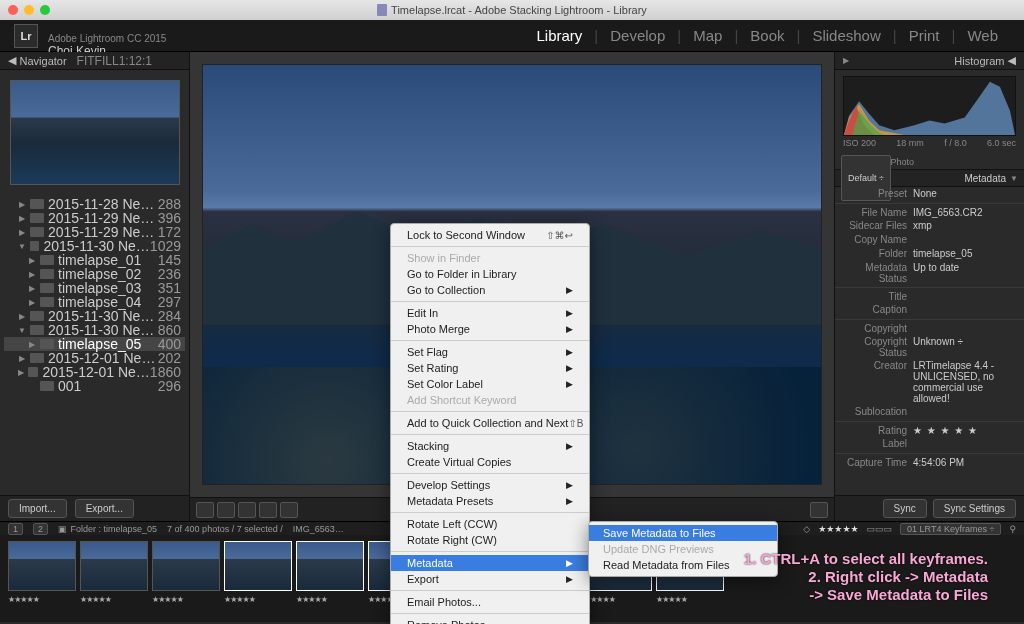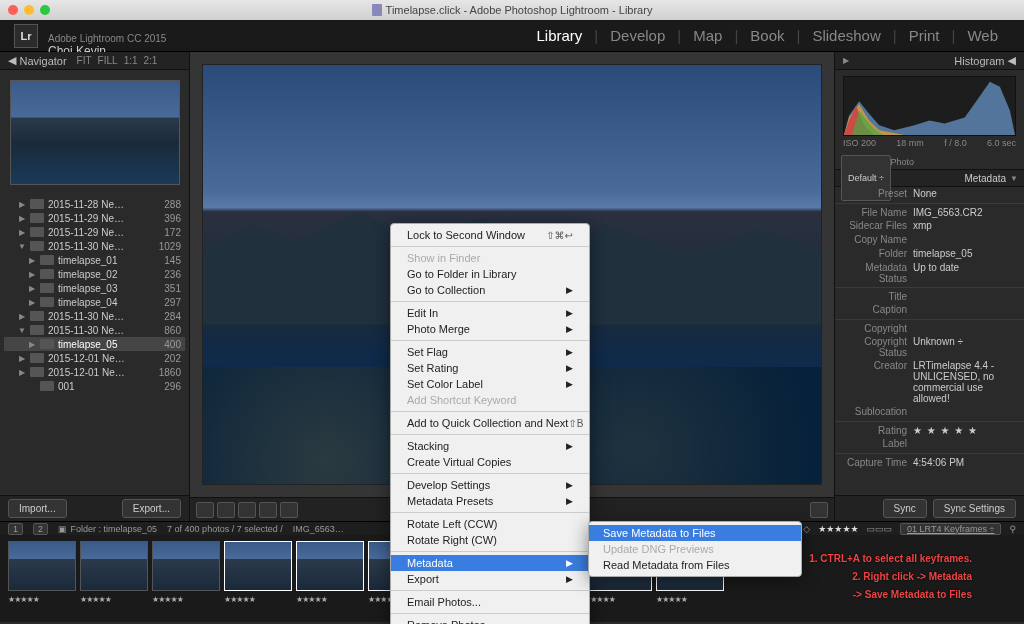--- a/index.html
+++ b/index.html
@@ -26,37 +26,37 @@
 .main { display: flex; height: 469px; background: #333; }
 .panel-l { width: 190px; background: #2a2a2a; display:flex; flex-direction:column; border-right:1px solid #111; }
 .panel-r { width: 190px; background: #2a2a2a; display:flex; flex-direction:column; border-left:1px solid #111;}
 .center { flex: 1; background: #353535; display:flex; flex-direction:column; position:relative;}
 
 .panel-head { height:18px; background:#232323; display:flex; align-items:center; padding:0 8px; font-size:11px; color:#bbb; border-bottom:1px solid #111;}
 .panel-head.right{justify-content:flex-end;}
 .panel-head .tri{margin-left:auto;font-size:8px;color:#888;}
 .panel-head.right .tri{margin-left:0;margin-right:auto;}
 
-.nav-levels{display:flex;gap:6px;font-size:10px;color:#888;margin-left:10px;}
+.nav-levels{display:flex;font-size:12px;color:#888;margin-left:10px;}
 .nav-levels span{cursor:pointer;}
 
 .nav-thumb { padding:10px; }
 .nav-thumb .img { width:170px; height:105px; background: linear-gradient(#3a5a8a 0%, #4a6a9a 35%, #2a3a4a 36%, #1a2a3a 60%, #1a3a5a 100%); border:1px solid #555;}
 
 .folders { flex:1; overflow:hidden; padding:2px 4px; }
-.frow { display:flex; align-items:center; height:14px; padding:0 4px; color:#ccc; font-size:10px; cursor:pointer; white-space:nowrap;}
+.frow { display:flex; align-items:center; height:14px; padding:0 4px; color:#ccc; font-size:14px; cursor:pointer; white-space:nowrap;}
 .frow .tw{width:8px;display:inline-block;text-align:center;color:#888;font-size:8px;}
 .frow .tw.d::before{content:"▶";}
 .frow .tw.o::before{content:"▼";}
 .frow .fic{width:14px;height:10px;background:#555;margin:0 4px;border-radius:1px;}
 .frow .cnt{margin-left:auto;color:#999;}
 .frow.sel{background:#454545;color:#fff;}
 .frow.i1{padding-left:14px;} .frow.i2{padding-left:24px;}
 
-.panel-foot{height:26px;background:#222;display:flex;gap:8px;align-items:center;padding:0 8px;border-top:1px solid #111;justify-content:space-between;}
+.panel-foot{height:26px;background:#222;display:flex;gap:8px;align-items:center;padding:0 8px;border-top:1px solid #111;}
 .pbtn{background:#333;border:1px solid #555;color:#ccc;padding:3px 10px;font-size:10px;border-radius:3px;cursor:pointer;}
 
 
 .preview-wrap{flex:1;padding:12px;display:flex;align-items:center;justify-content:center;}
 .preview{width:100%;height:100%;background:linear-gradient(#2a4a7a 0%, #4a6a9a 30%, #5a7aaa 34%, #2a3040 35%, #1f2a38 55%, #0f2a4a 70%, #0a2a4a 100%);position:relative;border:1px solid #222;}
 .mountains{position:absolute;top:32%;left:0;right:0;height:30%;background:#20303d;clip-path:polygon(0 40%,8% 20%,15% 35%,25% 10%,35% 30%,45% 15%,55% 35%,65% 20%,78% 45%,90% 25%,100% 40%,100% 100%,0 100%);}
 .city{position:absolute;bottom:0;left:0;right:0;height:28%;background:radial-gradient(circle at 20% 80%, rgba(255,200,100,.15),transparent 40%),radial-gradient(circle at 70% 70%, rgba(255,200,100,.1),transparent 40%),#06213a;}
 
 .toolbar{height:24px;background:#222;display:flex;align-items:center;padding:0 6px;gap:3px;border-top:1px solid #111;}
 .tb-ico{width:18px;height:16px;background:#333;border:1px solid #555;border-radius:2px;cursor:pointer;}
@@ -82,56 +82,56 @@
 
 .sync-foot{height:26px;background:#222;display:flex;gap:6px;align-items:center;justify-content:flex-end;padding:0 8px;border-top:1px solid #111;}
 
 
 .infobar{height:14px;background:#1e1e1e;display:flex;align-items:center;padding:0 8px;font-size:9px;color:#999;gap:10px;border-top:1px solid #000;}
 .infobar .pg{background:#333;border:1px solid #555;padding:0 4px;border-radius:2px;}
 .infobar .seg{display:flex;align-items:center;gap:4px;}
 .infobar .mid{flex:1;}
 .infobar .r{margin-left:auto;display:flex;gap:8px;align-items:center;}
 .istars{color:#ddd;letter-spacing:0;}
-.filt{background:#333;border:1px solid #555;padding:0 6px;border-radius:2px;cursor:pointer;text-decoration:underline;}
+.filt{background:#333;border:1px solid #555;padding:0 6px;border-radius:2px;cursor:pointer;}
 
 
 .filmstrip{height:87px;background:#1a1a1a;display:flex;padding:6px 8px;gap:4px;overflow:hidden;position:relative;}
 .thumb{width:68px;display:flex;flex-direction:column;gap:2px;}
 .thumb .ti{height:50px;background:linear-gradient(#3a5a8a 0%,#4a6a9a 35%,#2a3a4a 36%,#1a2a3a 100%);border:1px solid #555;}
 .thumb.sel .ti{border:1px solid #fff;}
 .thumb .tr{height:12px;display:flex;align-items:center;font-size:8px;color:#aaa;}
 .thumb .tr .st{letter-spacing:-1px;}
 
 
 .ctx{position:absolute;left:390px;top:223px;width:200px;background:#f0f0f0;border:1px solid #aaa;border-radius:4px;box-shadow:0 4px 18px rgba(0,0,0,.45);padding:3px 0;z-index:50;font-size:11px;color:#222;}
 .ctx .mi{padding:2px 16px;display:flex;align-items:center;cursor:default;white-space:nowrap;}
 .ctx .mi.dis{color:#aaa;}
 .ctx .mi .arr{margin-left:auto;font-size:9px;}
 .ctx .mi .sc{margin-left:auto;font-size:10px;color:#555;}
 .ctx .msep{height:1px;background:#ccc;margin:3px 0;}
 .ctx .mi.hl{background:#3a7de0;color:#fff;}
 
-.submenu{position:absolute;left:588px;top:521px;width:214px;background:#f0f0f0;border:1px solid #aaa;border-radius:4px;box-shadow:0 4px 18px rgba(0,0,0,.45);padding:3px 0;z-index:51;font-size:11px;color:#222;}
+.submenu{position:absolute;left:588px;top:521px;width:190px;background:#f0f0f0;border:1px solid #aaa;border-radius:4px;box-shadow:0 4px 18px rgba(0,0,0,.45);padding:3px 0;z-index:51;font-size:11px;color:#222;}
 .submenu .mi{padding:2px 14px;cursor:default;}
 .submenu .mi.hl{background:#3a7de0;color:#fff;}
 .submenu .mi.dis{color:#aaa;}
 
-.annot{position:absolute;right:52px;bottom:18px;z-index:60;font-size:10px;font-weight:700;color:#ef4444;text-align:right;line-height:18px;text-shadow:0 0 2px #000;}
+.annot{position:absolute;right:36px;bottom:18px;z-index:60;font-size:15px;font-weight:700;color:#f9a8d4;text-align:right;line-height:18px;text-shadow:0 0 2px #000;}
 </style>
 </head>
 <body>
 
 <div class="titlebar">
   <div class="tb-dot tb-red"></div>
   <div class="tb-dot tb-yellow"></div>
   <div class="tb-dot tb-green"></div>
   <div class="tb-title">
       <span class="tb-doc-icon"></span>
-      <span>Timelapse.click - Adobe Photoshop Lightroom - Library</span>
+      <span>Timelapse.lrcat - Adobe Stacking Lightroom - Library</span>
     </div>
 </div>
 
 <div class="header">
   <div class="lr-logo">Lr</div>
   <div class="brand">
     <span>Adobe Lightroom CC 2015</span>
     <span class="user">Choi Kevin</span>
   </div>
   <div class="modules" id="modules">

